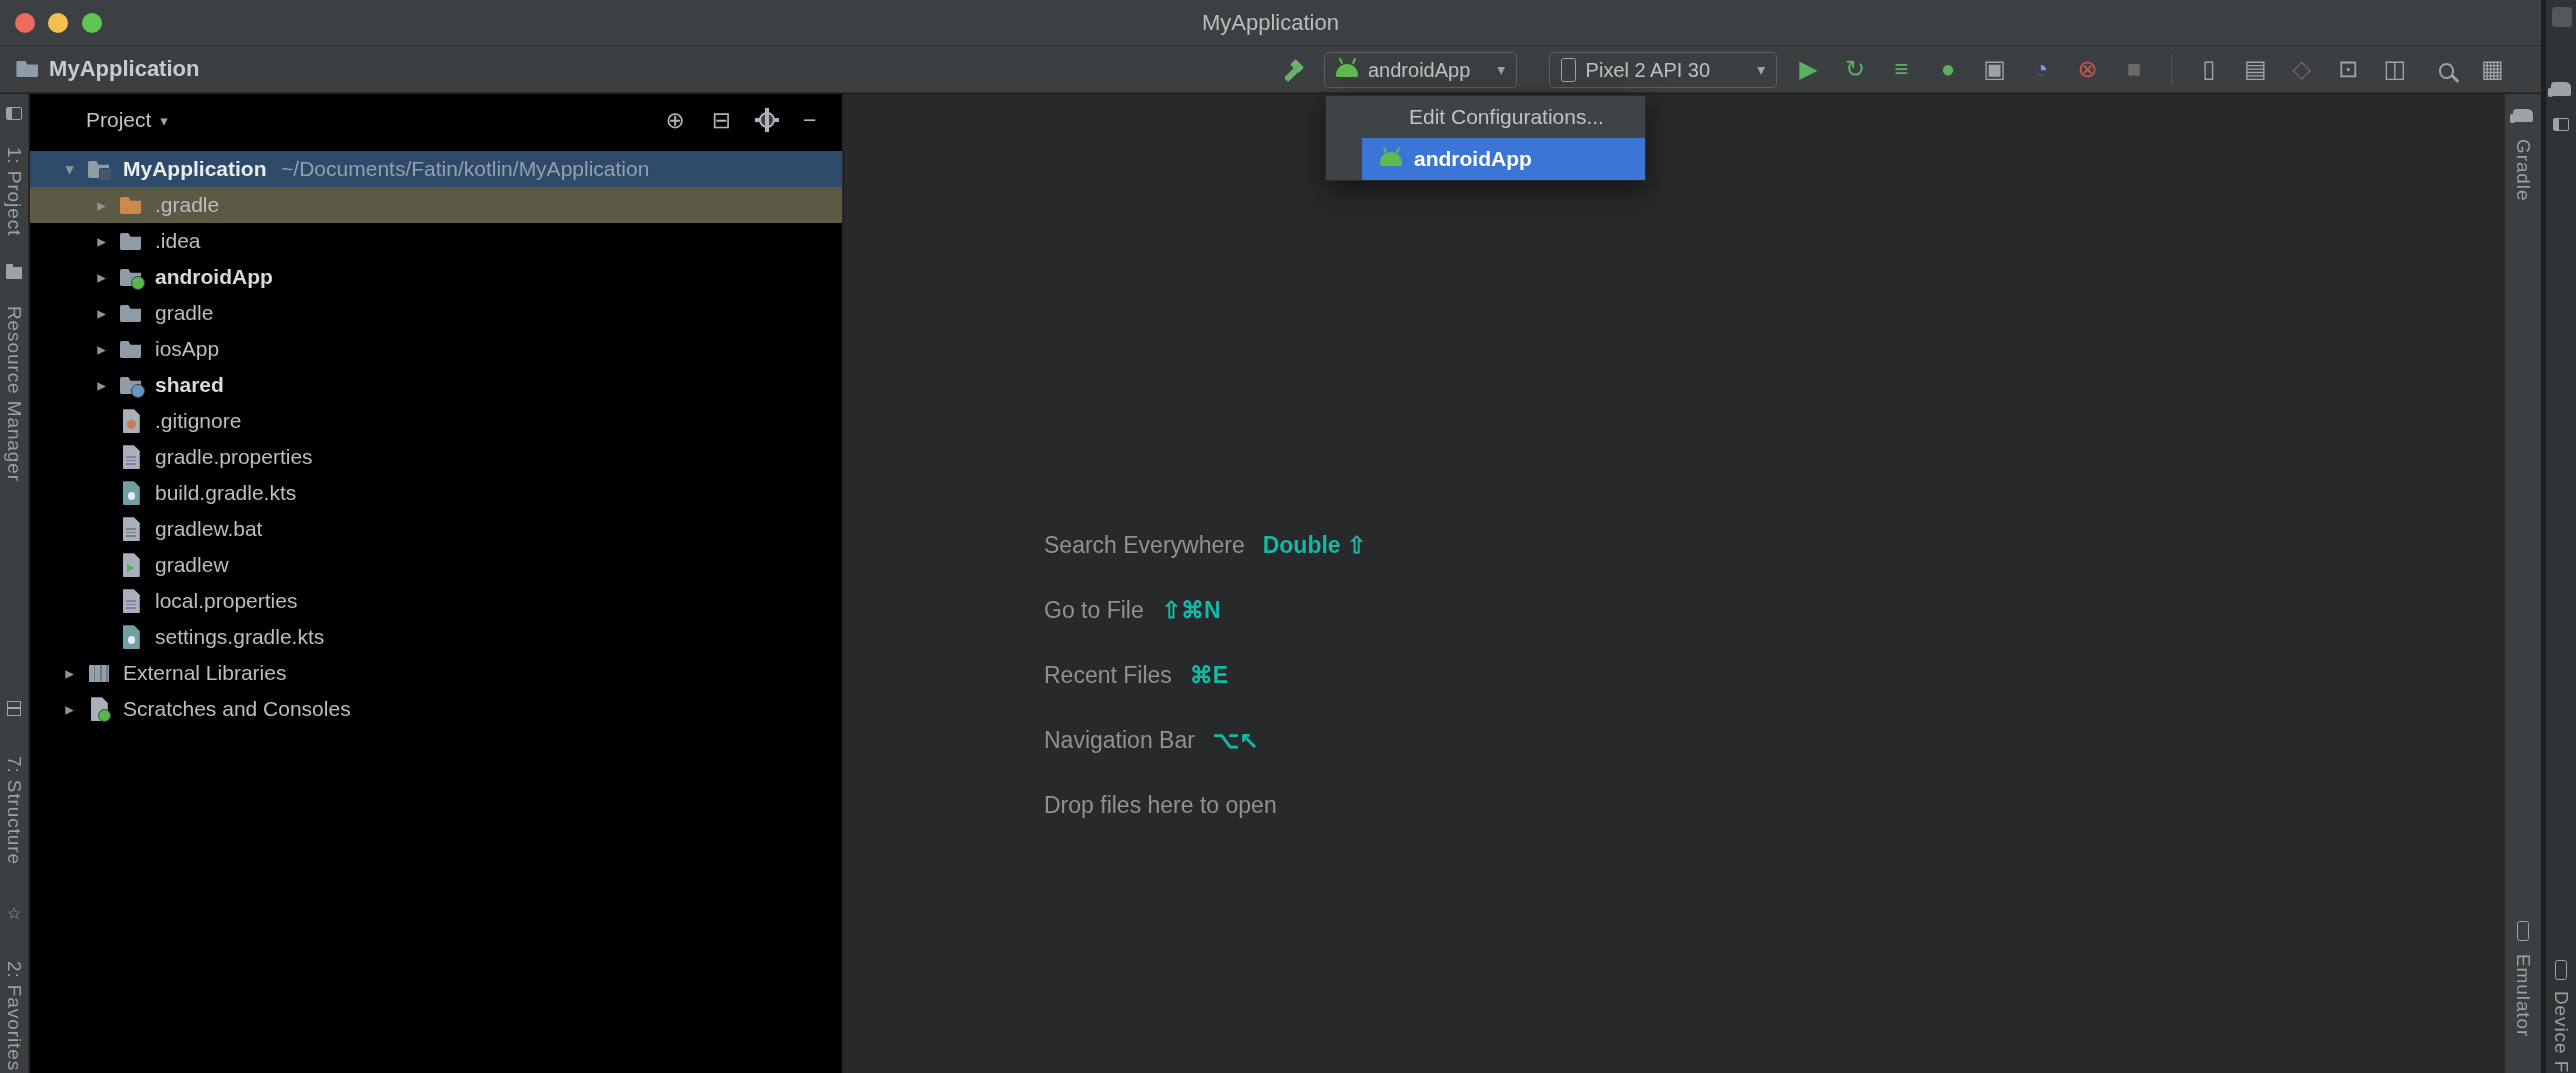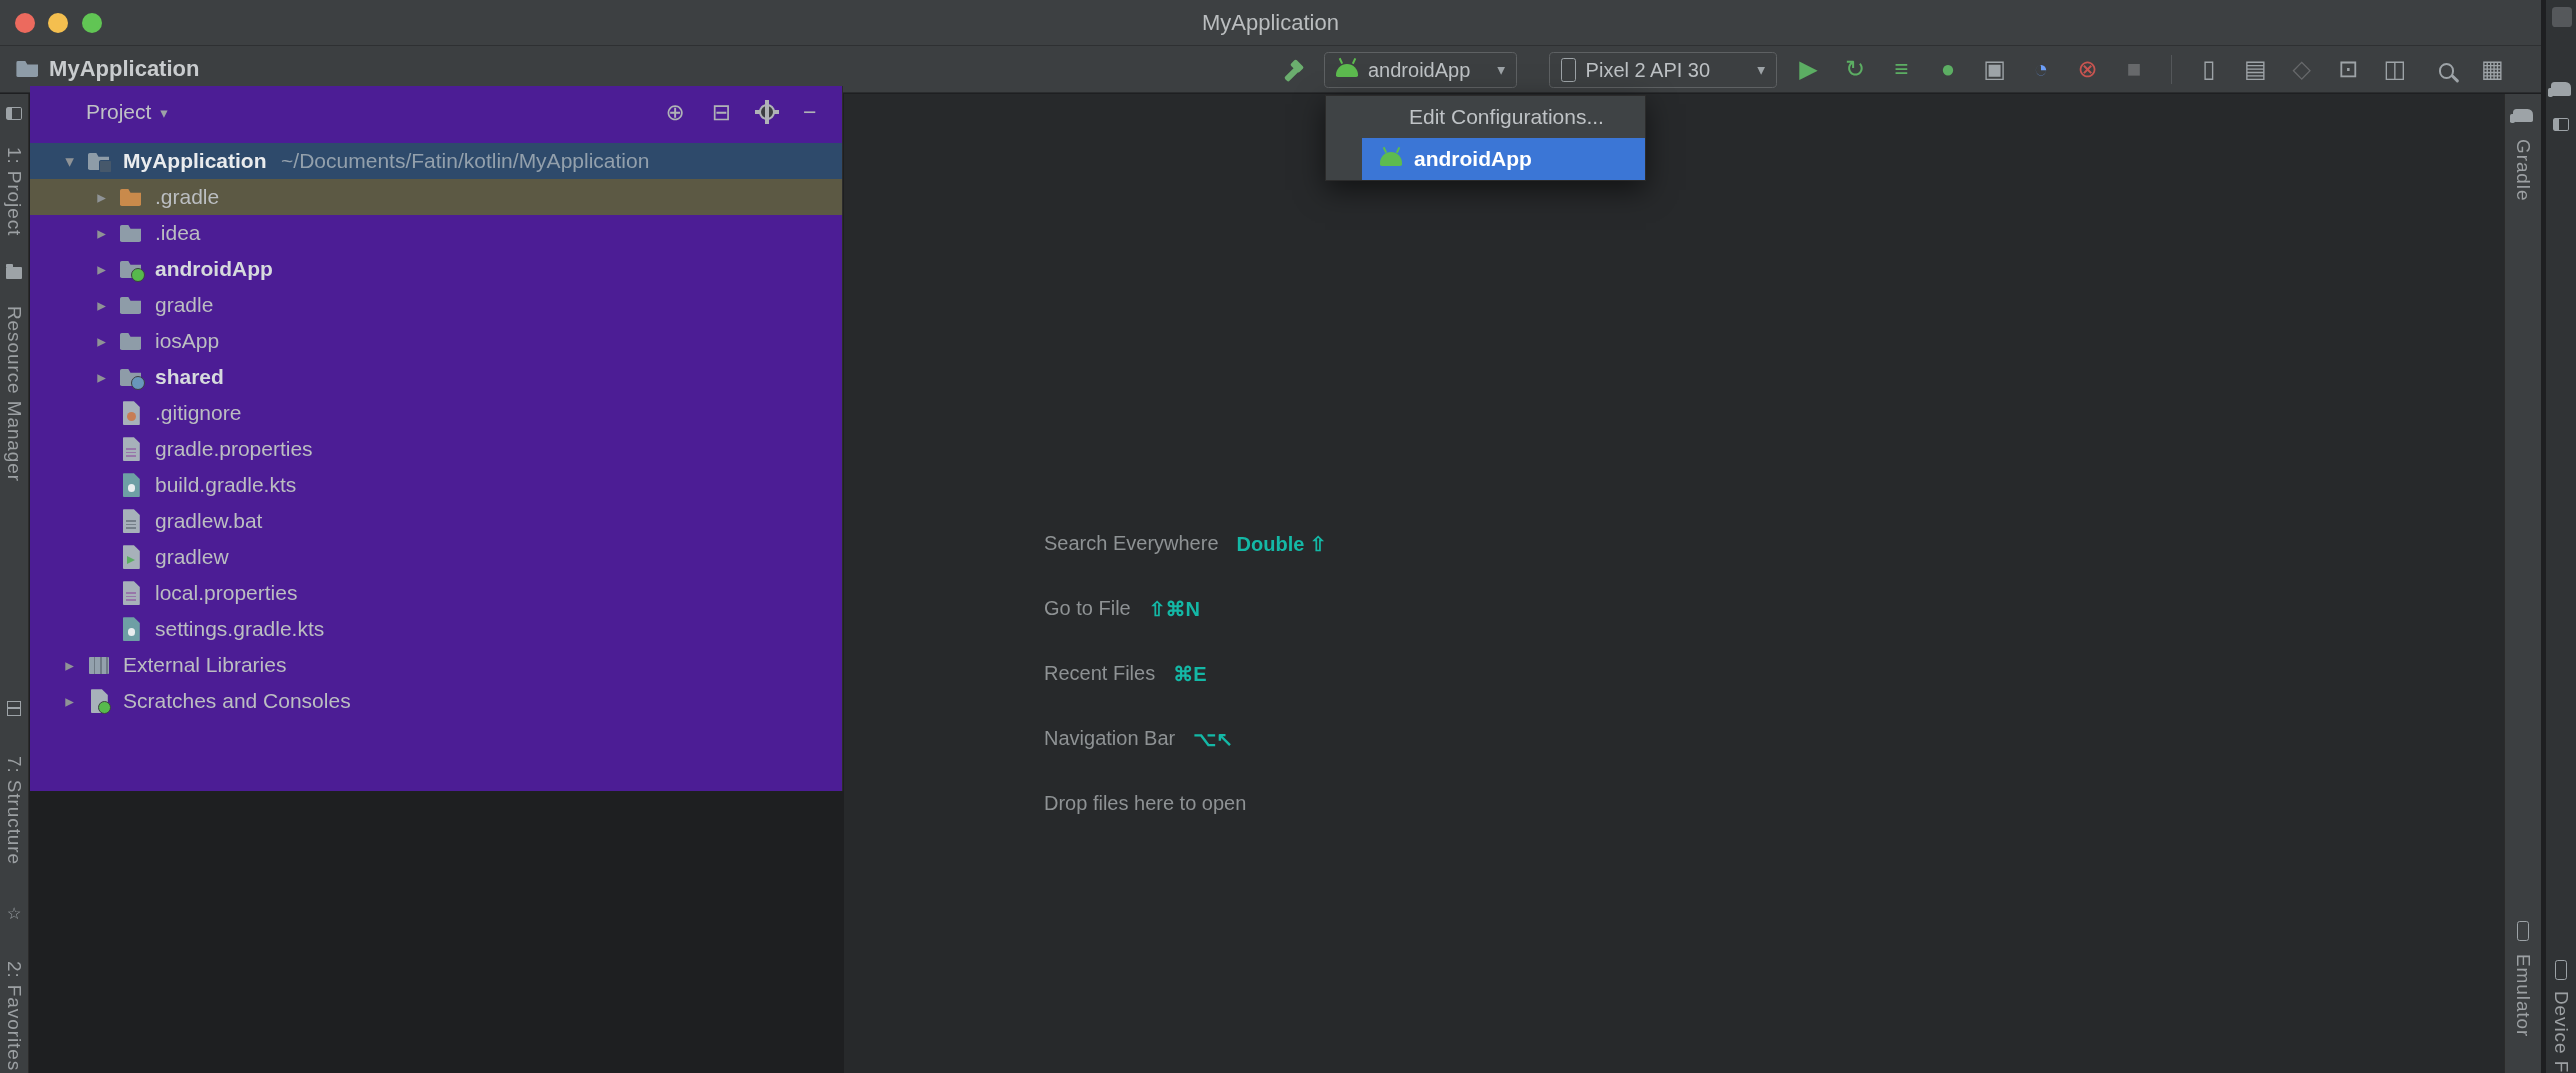--- a/index.html
+++ b/index.html
@@ -55,22 +55,22 @@
   .vtext { writing-mode:vertical-rl; color:#9CA0A3; font-size:19px; letter-spacing:0.9px; white-space:nowrap; }
   .winicon { width:16.4px; height:13.7px; border:1.8px solid #9DA3A7; border-radius:1.8px; position:relative; flex:none; }
   .winicon::before { content:""; position:absolute; left:0; top:0; width:5.5px; height:100%; background:#9DA3A7; }
   .minifolder { width:16.4px; height:12px; background:#9DA3A7; border-radius:0.9px; position:relative; flex:none; margin-top:3.6px; }
   .minifolder::before { content:""; position:absolute; left:0; top:-3.6px; width:7.3px; height:3.6px; background:#9DA3A7; border-radius:0.9px 0.9px 0 0; }
   .gridicon { width:14.6px; height:14.6px; border:1.8px solid #9DA3A7; position:relative; flex:none; }
   .gridicon::before { content:""; position:absolute; left:0; top:4.6px; width:100%; height:1.8px; background:#9DA3A7; }
   .staricon { color:#9DA3A7; font-size:16.4px; line-height:1; }
 
   
-  .project-panel { position:absolute; left:30px; top:86px; width:813px; height:705px;
-    background:#4c1d95; border-right:1.8px solid #2B2B2B; }
+  .project-panel { position:absolute; left:30px; top:94px; width:813px; height:979px;
+    background:#000000; border-right:1.8px solid #2B2B2B; }
   .panel-header { height:52px; display:flex; align-items:center; padding:0 25.5px 0 56px;
     color:#BFC2C5; font-size:21px; gap:9px; }
   .panel-header .caret { color:#9DA3A7; font-size:14.6px; }
   .ph-icons { margin-left:auto; display:flex; align-items:center; gap:27px; color:#AFB3B6; font-size:23px; }
   .gear { width:18px; height:18px; position:relative; }
   .gear::before { content:""; position:absolute; left:-2.7px; top:7.3px; width:24px; height:3.6px; background:#AFB3B6; }
   .gear::after { content:""; position:absolute; left:7.3px; top:-2.7px; width:3.6px; height:24px; background:#AFB3B6; }
   .gear .gear-c { position:absolute; left:0.9px; top:0.9px; width:16.4px; height:16.4px; background:#3C3F41;
     border:2.7px solid #AFB3B6; border-radius:50%; }
 
@@ -112,21 +112,21 @@
     clip-path:polygon(0 0,66% 0,100% 24%,100% 100%,0 100%); border-radius:0.9px; }
   .scratch::after { content:""; position:absolute; right:0.9px; bottom:0.9px; width:11px; height:11px;
     background:#57B94C; border:1.8px solid #3C3F41; border-radius:50%; }
   .tb-folder { width:25.5px; height:25.5px; position:relative; }
   .tb-folder::before { content:""; position:absolute; left:1.8px; right:1.8px; top:4.6px; bottom:4.6px; background:#8E9CA8;
     clip-path:polygon(0 0,40% 0,50% 22%,100% 22%,100% 100%,0 100%); border-radius:1.8px; }
 
   
   .editor { position:absolute; left:844px; top:94px; width:1660px; height:979px; background:#27292B; }
   .hints { position:absolute; left:200px; top:438px; display:flex; flex-direction:column; gap:38px; }
-  .hint-line { display:flex; align-items:flex-start; font-size:20px; height:27px; }
+  .hint-line { display:flex; align-items:flex-end; font-size:23px; height:27px; }
   .hint-label { color:#8E9294; }
   .hint-keys { color:#14b8a6; margin-left:18px; font-weight:600; }
 
   
   .popup { position:absolute; left:1325px; top:95px; width:321px; background:#3F4345;
     border:0.9px solid #2B2B2B; box-shadow:0 9px 27px rgba(0,0,0,.55); z-index:10;padding-left:36px; }
   .popup-row { height:42px; display:flex; align-items:center; color:#BFC3C6; font-size:21px; gap:12px; padding:0 14.6px 0 47px; }
   .popup-row.sel { background:#3B76D6; color:#FFFFFF; font-weight:bold; padding-left:18px; }
 
   

